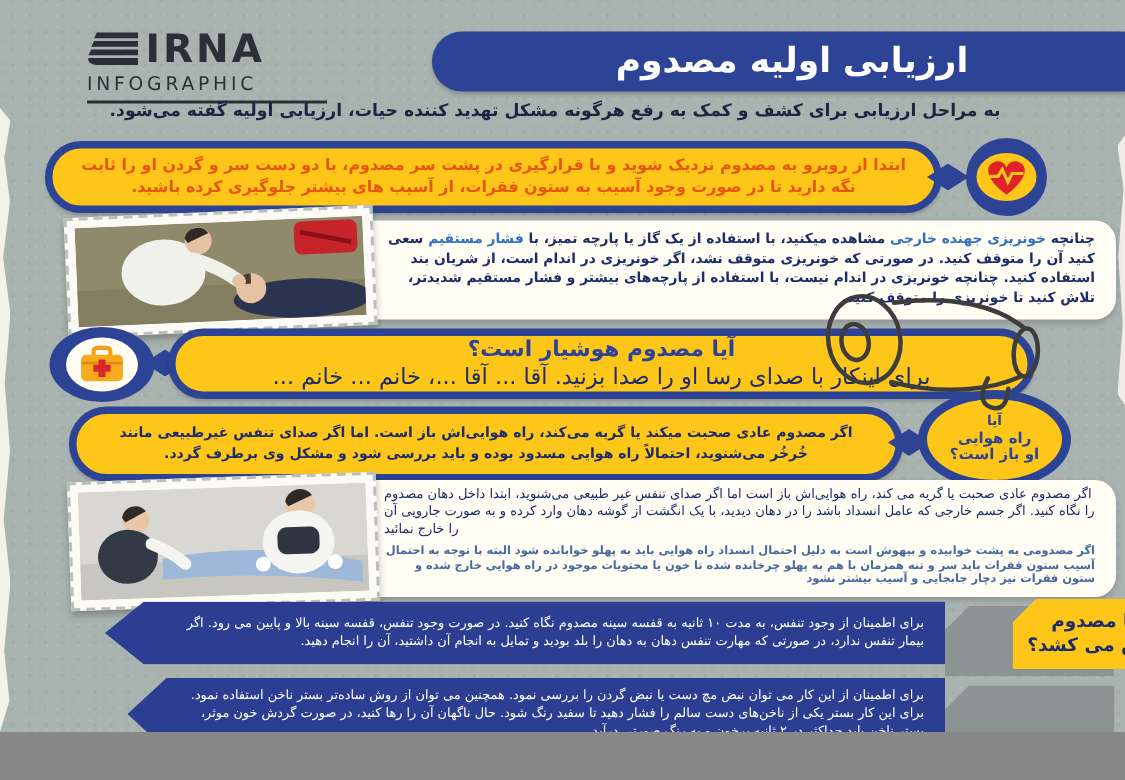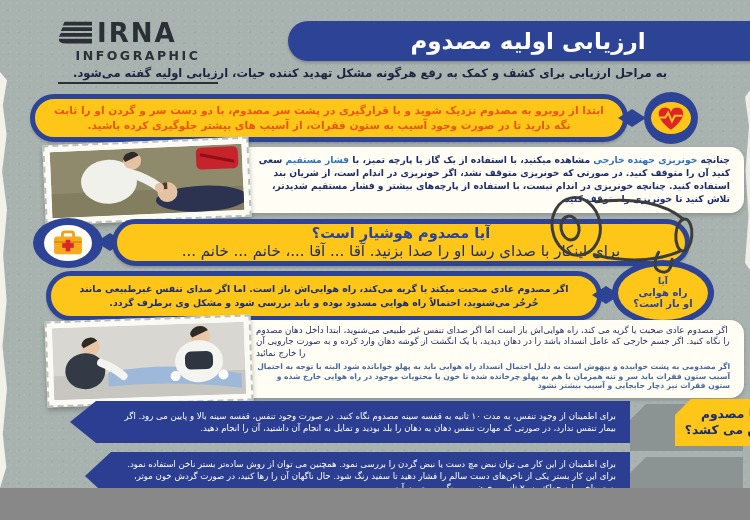--- a/index.html
+++ b/index.html
@@ -20,22 +20,22 @@
   .torn-left { position:absolute; left:0; top:72px; bottom:0; width:7px; background:#f2f1ea;
     clip-path:polygon(0 0,100% 2%,40% 8%,95% 15%,30% 24%,100% 33%,45% 44%,95% 55%,35% 66%,100% 76%,40% 87%,90% 95%,0 100%); }
   .torn-right { position:absolute; right:0; top:90px; height:180px; width:5px; background:#eeede6;
     clip-path:polygon(0 4%,100% 0,100% 100%,0 96%,70% 70%,10% 45%,80% 20%); }
 
   
   .logo { position:absolute; left:58px; top:20px; width:160px; }
   .logo-row { display:flex; align-items:center; gap:5px; }
   .logo-mark { width:34px; height:26px; }
   .logo-irna { font-size:26px; font-weight:bold; color:#2b2f36; letter-spacing:2px; line-height:1; }
-  .logo-sub { margin-top:2px; font-size:12.5px; font-weight:bold; color:#2b2f36; letter-spacing:2.5px;
-    border-bottom:2px solid #2b2f36; padding-bottom:19px; text-align:center; }
+  .logo-sub { margin-top:2px; font-size:12.5px; font-weight:normal; color:#2b2f36; letter-spacing:2.5px;
+    border-bottom:2px solid #2b2f36; padding-bottom:4px; }
 
   .title-pill { position:absolute; left:288px; top:21px; width:480px; height:40px;
     background:#2d4496; border-radius:24px; display:flex; align-items:center; justify-content:center;
     color:#fff; font-weight:bold; font-size:23px; box-shadow:0 2px 3px rgba(0,0,0,.2); }
 
   .subtitle { position:absolute; left:0; right:10px; top:66px; text-align:center;
     color:#1b2440; font-size:11.5px; font-weight:bold; }
 
   
   .ypill { position:absolute; background:#ffc61a; border:5px solid #2d4496; border-radius:28px;

